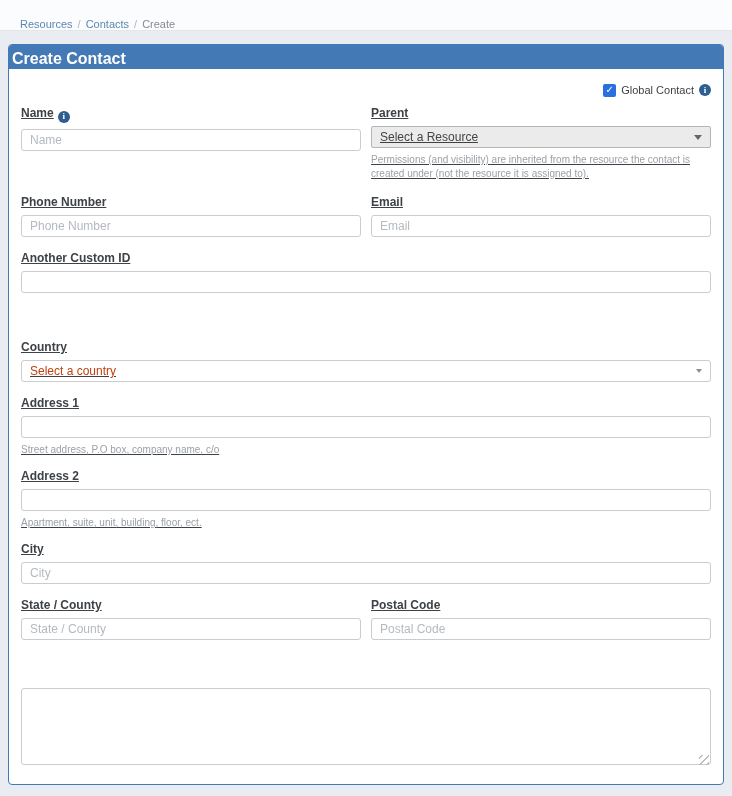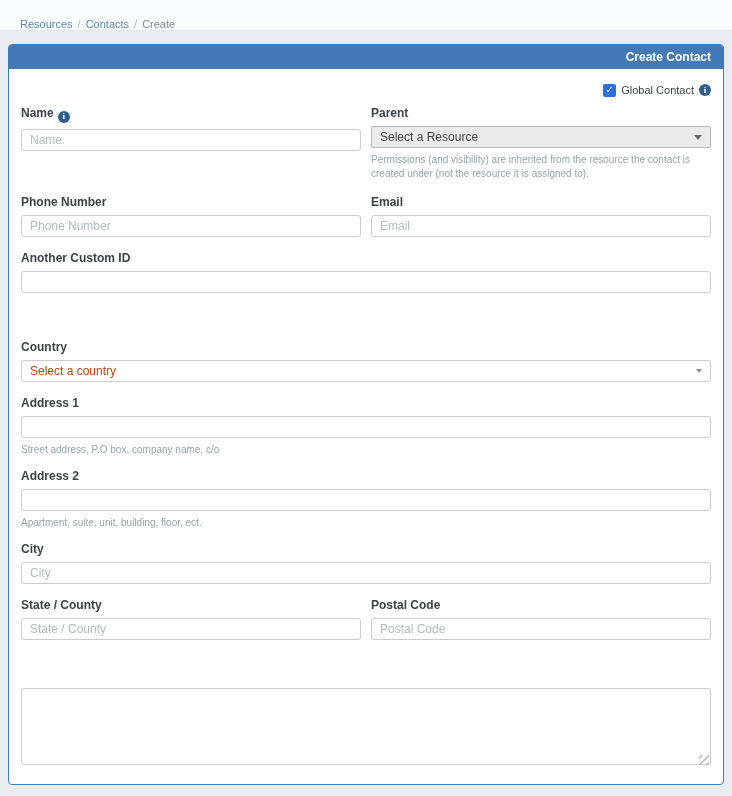--- a/index.html
+++ b/index.html
@@ -27,24 +27,23 @@
     margin:13px 8px 16px 8px;
     border:1px solid #4379b4;
     border-radius:4px;
     background:#fff;
     overflow:hidden;
   }
   .panel-heading {
     background:#4379b4;
     color:#fff;
     font-weight:bold;
-    font-size:12px;
-    padding:5px 12px;
+    font-size:16px;
+    padding:5px 3px;
     height:24px;
-    text-align:right;
   }
   .panel-body { padding:14px 12px 16px 12px; }
 
   
   .gc-row {
     display:flex; justify-content:flex-end; align-items:center;
     margin-bottom:10px; height:14px;
   }
   .checkbox {
     width:13px; height:13px; border-radius:2px;
@@ -55,21 +54,21 @@
   .gc-label { font-size:11px; color:#3e4246; margin-right:5px; }
   .info-icon {
     width:12px; height:12px; border-radius:50%;
     background:#2d5e8f; color:#fff;
     display:inline-flex; align-items:center; justify-content:center;
     font-size:9px; font-weight:bold; font-family:"Liberation Serif", serif;
     line-height:1;
   }
 
   
-  .form-row { display:flex; gap:10px; margin-bottom:15px; }
+  .form-row { display:flex; gap:10px; margin-bottom:15px;text-decoration:underline; }
   .col { flex:1; min-width:0; }
   .form-group label {
     display:block; font-weight:bold; font-size:12px; color:#3e4246;
     margin-bottom:6px; line-height:13px;
   }
   label .info-icon { margin-left:4px; vertical-align:-2px; }
   .ctrl {
     width:100%; height:22px;
     border:1px solid #ccc; border-radius:3px;
     background:#fff;

